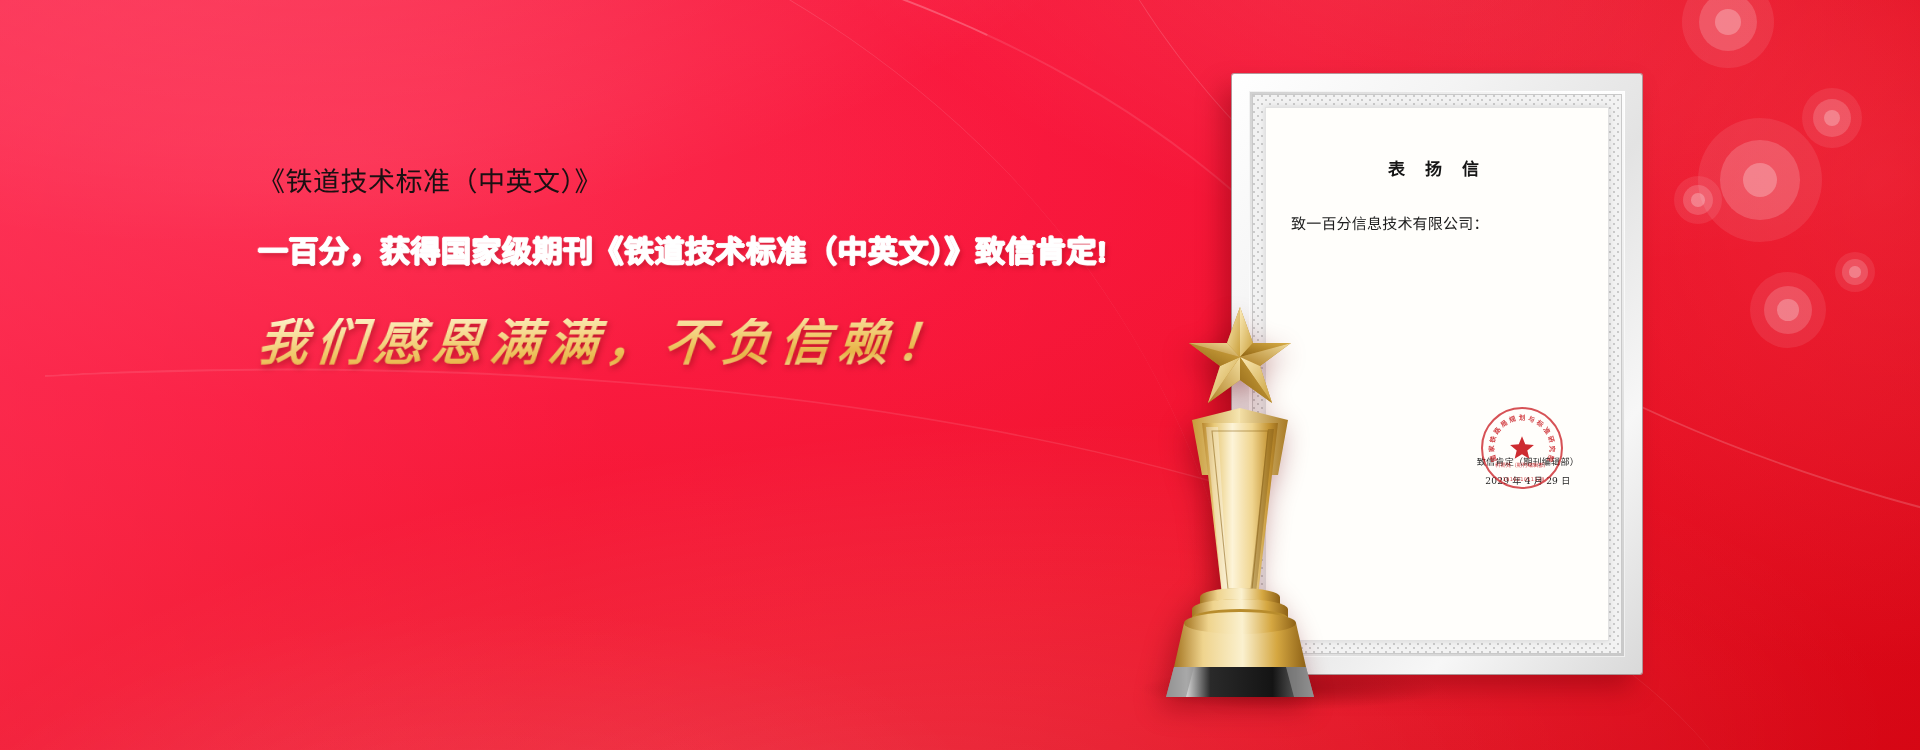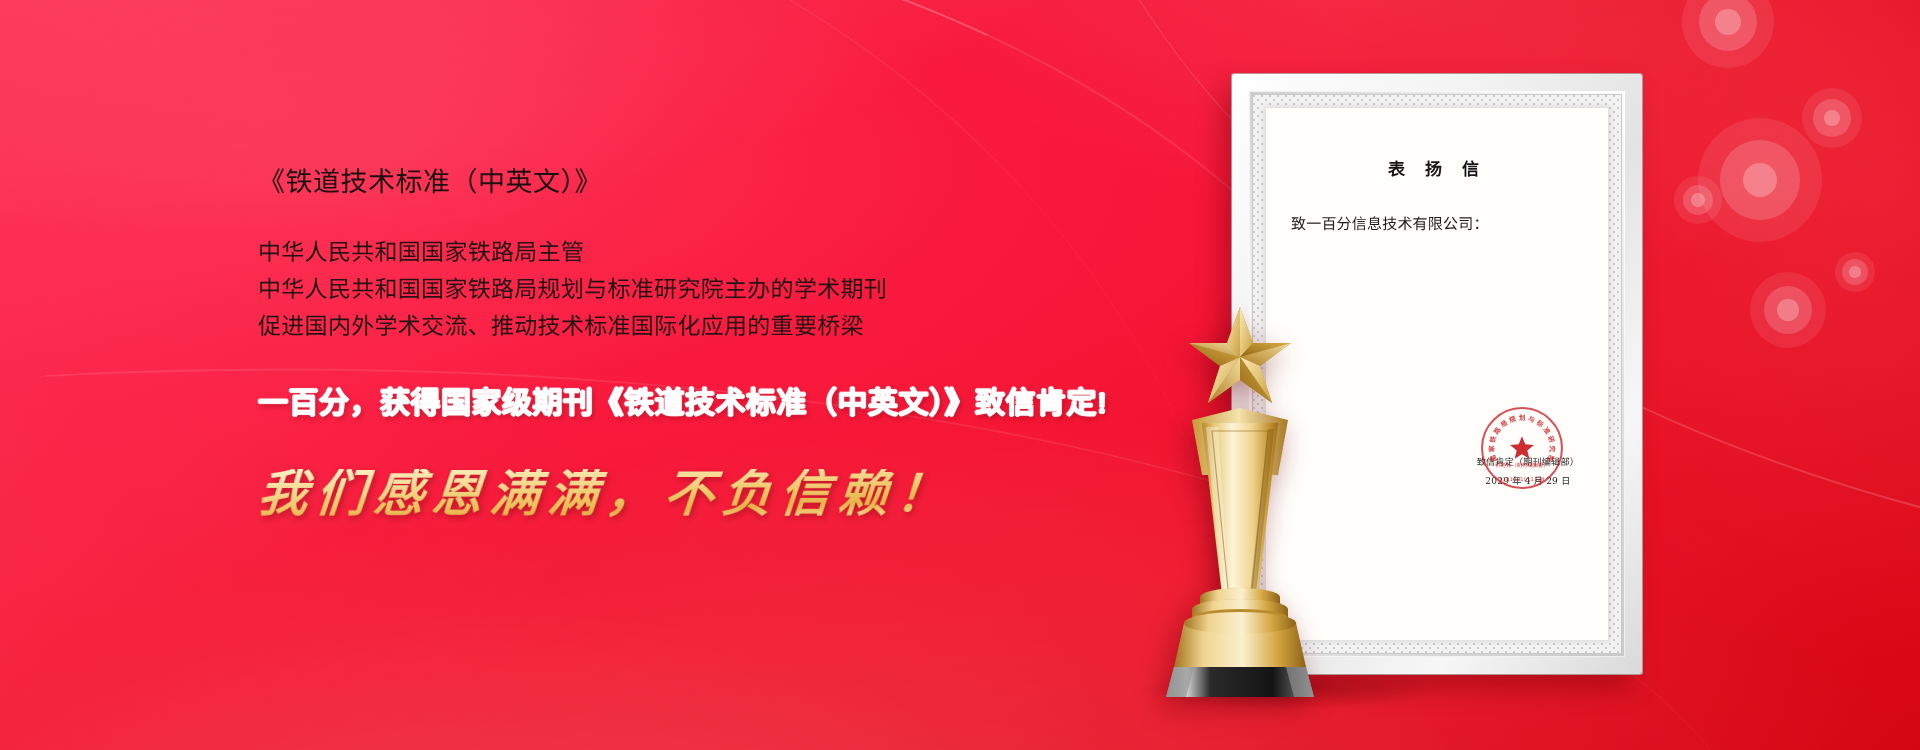--- a/index.html
+++ b/index.html
@@ -315,25 +315,20 @@
       <div class="bokeh bk" style="left: 1698px; top: 118px; width: 124px; height: 124px;"></div>
       <div class="bokeh bk" style="left: 1674px; top: 176px; width: 48px; height: 48px;"></div>
       <div class="bokeh bk" style="left: 1835px; top: 252px; width: 40px; height: 40px;"></div>
       <div class="bokeh bk" style="left: 1750px; top: 272px; width: 76px; height: 76px;"></div>
     </div>
 
   <div class="copy">
 
     <h1 class="journal-title">《铁道技术标准（中英文）》</h1>
 
-    <ul class="sub-list">
-      <li>中华人民共和国国家铁路局主管</li>
-      <li>中华人民共和国国家铁路局规划与标准研究院主办的学术期刊</li>
-      <li>促进国内外学术交流、推动技术标准国际化应用的重要桥梁</li>
-    </ul>
 
     <h2 class="headline">一百分，获得国家级期刊《铁道技术标准（中英文）》致信肯定!</h2>
 
     <div class="slogan">我们感恩满满，不负信赖！</div>
   </div>
 
   <div class="frame">
     <div class="frame-inner-bevel">
       <div class="frame-mat">
         <div class="cert">

